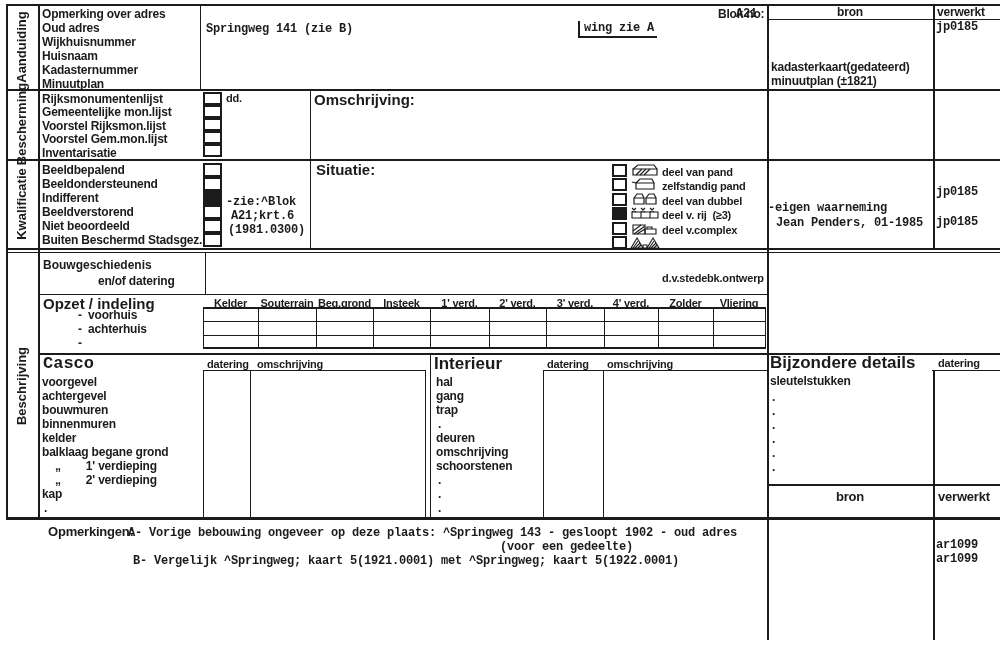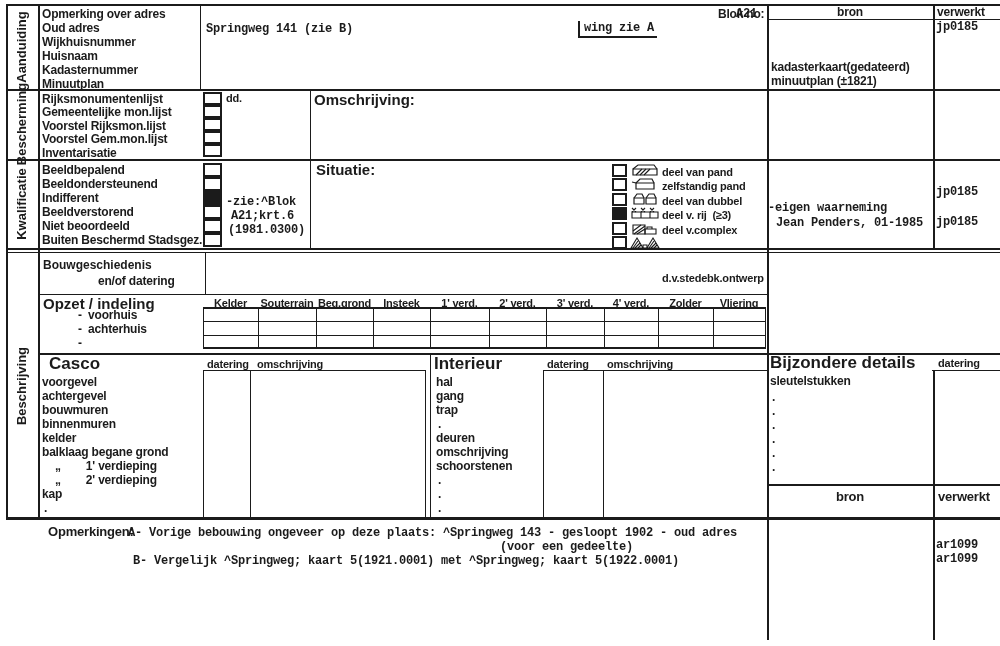--- a/index.html
+++ b/index.html
@@ -164,21 +164,21 @@
   <span class="lbl lbl-sm ctr" style="left:316px;top:297px;width:57px;">Beg.grond</span>
   <span class="lbl lbl-sm ctr" style="left:373px;top:297px;width:57px;">Insteek</span>
   <span class="lbl lbl-sm ctr" style="left:430px;top:297px;width:59px;">1' verd.</span>
   <span class="lbl lbl-sm ctr" style="left:489px;top:297px;width:57px;">2' verd.</span>
   <span class="lbl lbl-sm ctr" style="left:546px;top:297px;width:58px;">3' verd.</span>
   <span class="lbl lbl-sm ctr" style="left:604px;top:297px;width:54px;">4' verd.</span>
   <span class="lbl lbl-sm ctr" style="left:658px;top:297px;width:55px;">Zolder</span>
   <span class="lbl lbl-sm ctr" style="left:713px;top:297px;width:52px;">Vliering</span>
   <div class="field" style="left:203px;top:307px;width:562px;height:42px;"></div>
 
-  <span class="hdr hdr-lg" style="left:49px;top:355px;">Casco</span>
+  <span class="hdr hdr-lg" style="left:43px;top:355px;font-family:Liberation Mono, monospace;">Casco</span>
   <span class="lbl lbl-sm" style="left:207px;top:358px;">datering</span>
   <span class="lbl lbl-sm" style="left:257px;top:358px;">omschrijving</span>
   <span class="lbl" style="left:42px;top:376px;">voorgevel</span>
   <span class="lbl" style="left:42px;top:390px;">achtergevel</span>
   <span class="lbl" style="left:42px;top:404px;">bouwmuren</span>
   <span class="lbl" style="left:42px;top:418px;">binnenmuren</span>
   <span class="lbl" style="left:42px;top:432px;">kelder</span>
   <span class="lbl" style="left:42px;top:446px;">balklaag begane grond</span>
   <span class="lbl" style="left:55px;top:460px;">„        1' verdieping</span>
   <span class="lbl" style="left:55px;top:474px;">„        2' verdieping</span>

